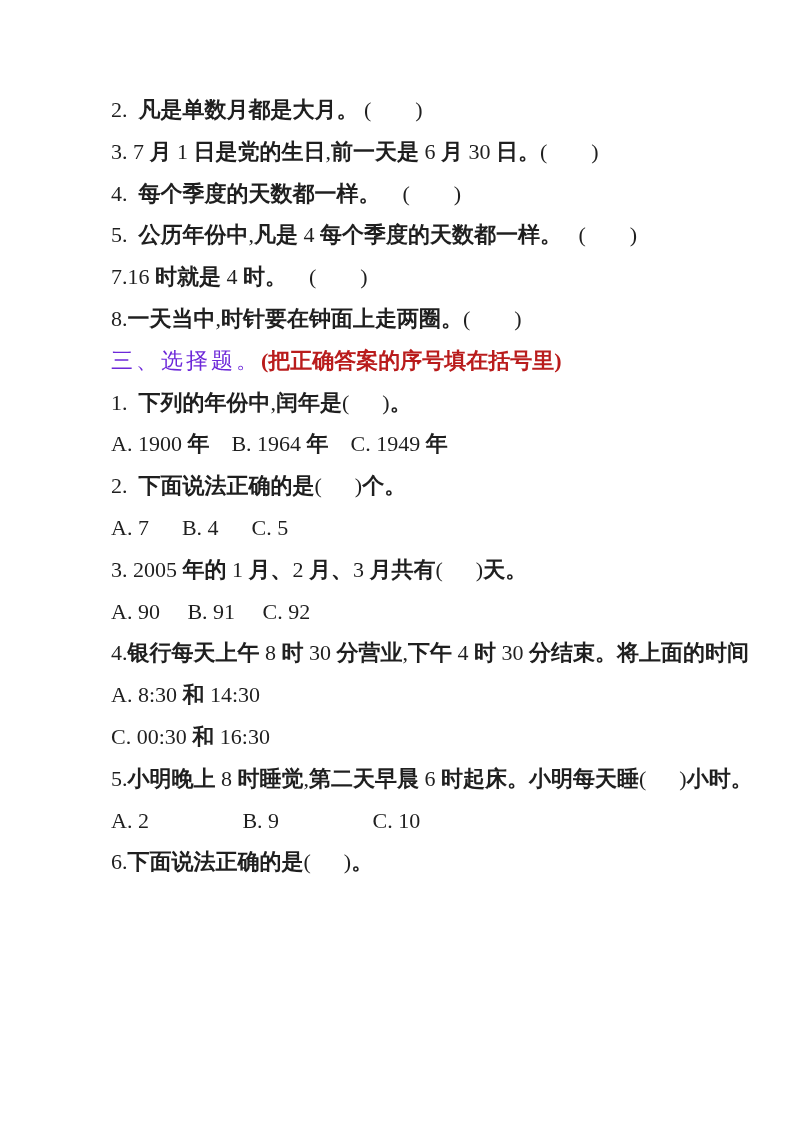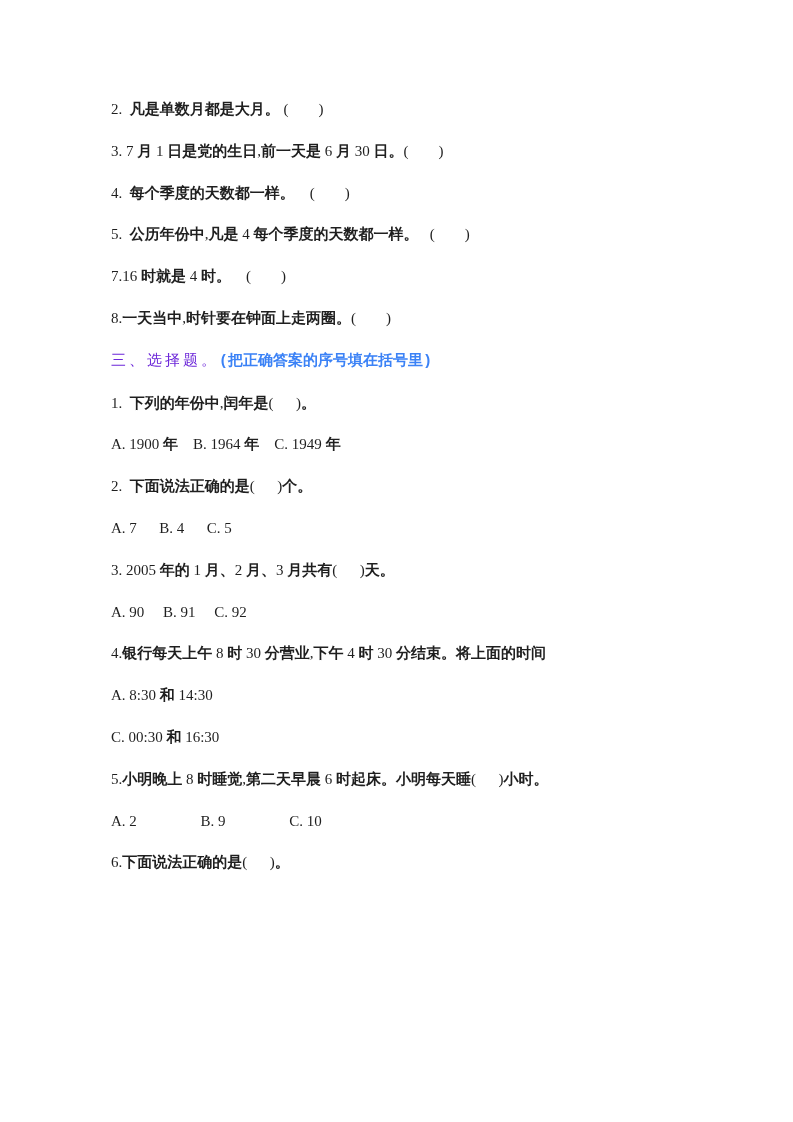--- a/index.html
+++ b/index.html
@@ -11,21 +11,21 @@
     height: 1122px;
     background: #ffffff;
     overflow: hidden;
   }
   .sheet {
     padding: 89px 70px 0 111px;
     box-sizing: border-box;
   }
   .line {
     margin: 0;
-    font-size: 15px;
+    font-size: 22px;
     line-height: 41.8px;
     white-space: pre;
     color: #1f1f1f;
   }
   
   .cjk {
     font-family: "DejaVu Sans", "Liberation Sans", sans-serif;
     font-weight: 600;
   }
   
@@ -34,23 +34,23 @@
     font-weight: 400;
   }
   
   .heading-label {
     font-family: "Liberation Serif", "DejaVu Serif", serif;
     font-weight: 400;
     letter-spacing: 3px;
     color: #6d28d9;
   }
   .heading-note {
-    font-family: Liberation Mono, monospace;
+    font-family: Liberation Serif, serif;
     font-weight: 600;
-    color: #3b82f6;
+    color: #b91c1c;
   }
 </style>
 </head>
 <body>
 
 <div class="sheet">
   <section id="judgement-list">
       <p class="line"><span class="latin">2.  </span><span class="cjk">凡是单数月都是大月。</span><span class="latin"> (        )</span></p>
       <p class="line"><span class="latin">3. 7 </span><span class="cjk">月</span><span class="latin"> 1 </span><span class="cjk">日是党的生日</span><span class="latin">,</span><span class="cjk">前一天是</span><span class="latin"> 6 </span><span class="cjk">月</span><span class="latin"> 30 </span><span class="cjk">日。</span><span class="latin">(        )</span></p>
       <p class="line"><span class="latin">4.  </span><span class="cjk">每个季度的天数都一样。</span><span class="latin">    (        )</span></p>

